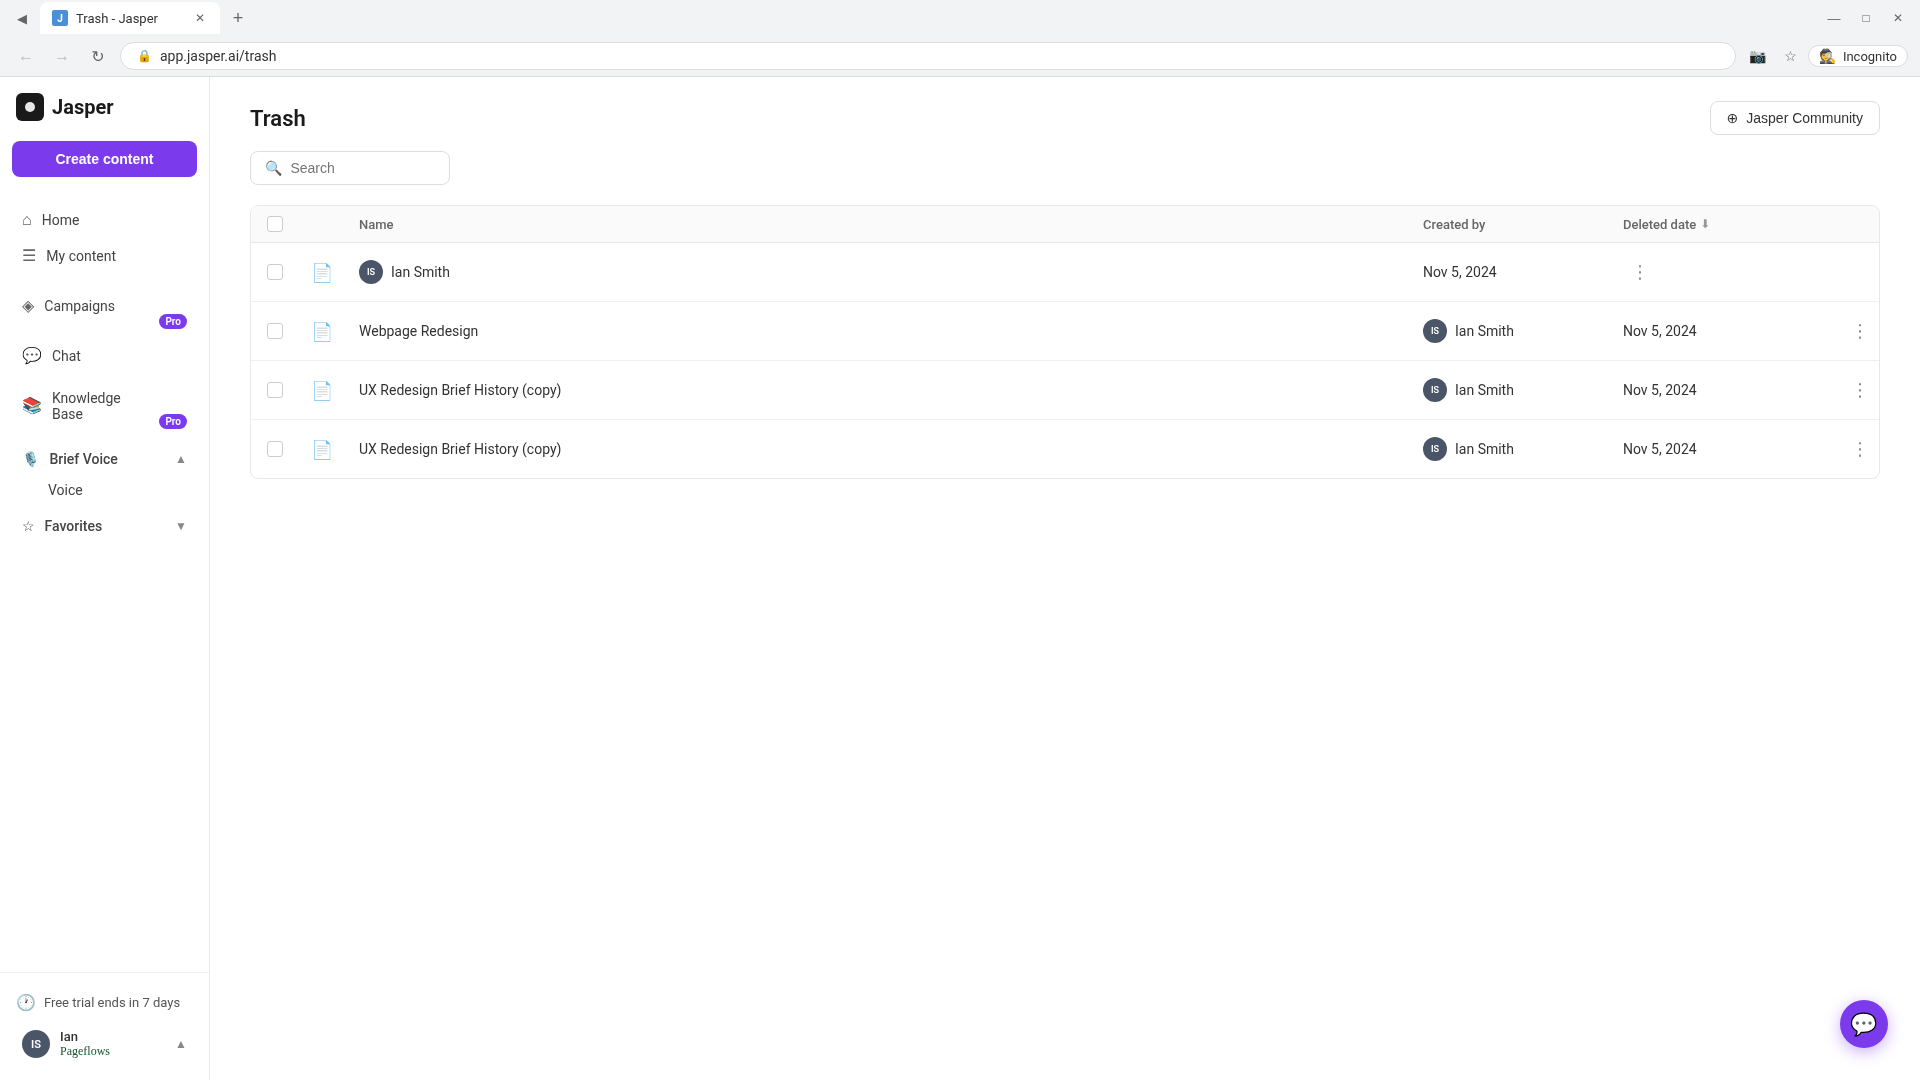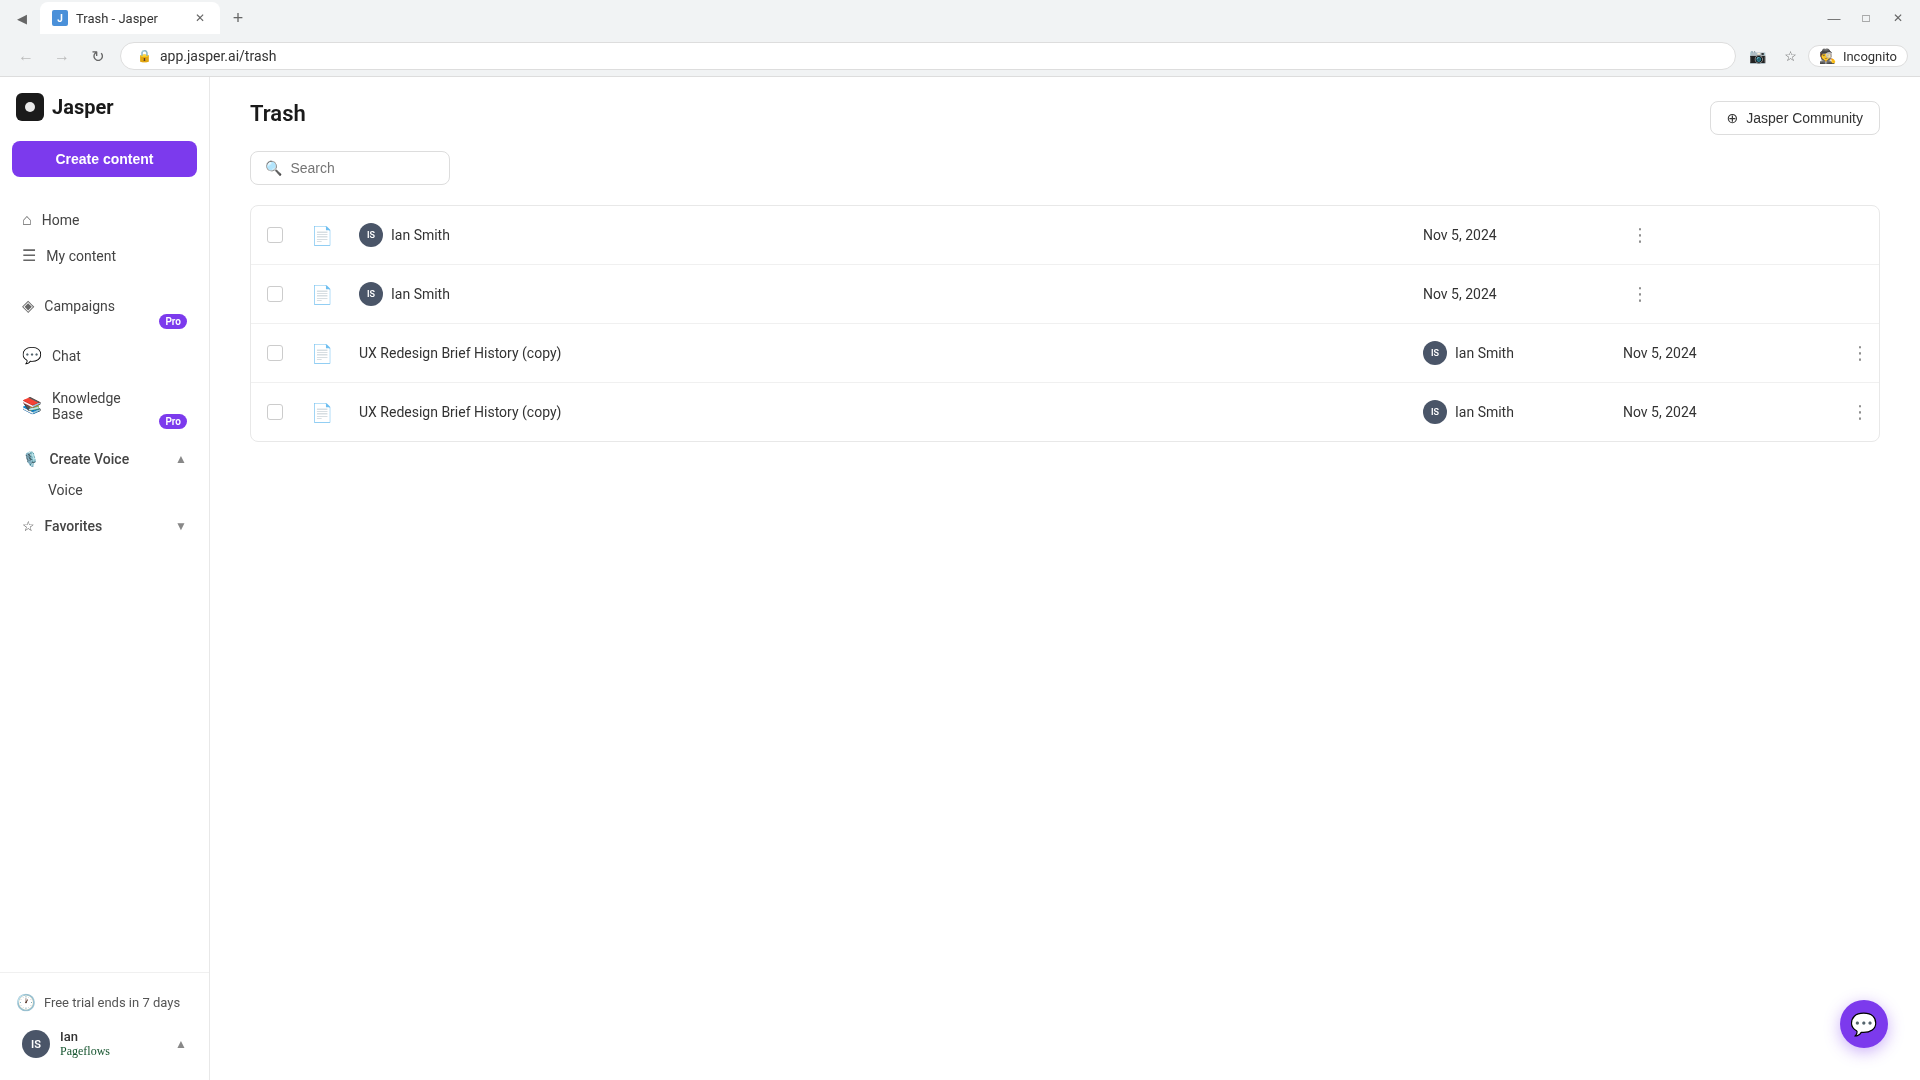--- a/index.html
+++ b/index.html
@@ -249,21 +249,21 @@
     
     .main-content {
       flex: 1;
       background: #fff;
       display: flex;
       flex-direction: column;
       overflow: hidden;
     }
     .content-header {
       display: flex;
-      align-items: flex-start;
+      align-items: center;
       justify-content: space-between;
       padding: 24px 40px 16px 40px;
     }
     .page-title {
       font-size: 22px;
       font-weight: 600;
       color: #1a1a1a;
     }
     .community-btn {
       display: flex;
@@ -474,21 +474,21 @@
       <div class="nav-item">
         <span class="icon">📚</span>
         <span class="nav-item-label">Knowledge Base</span>
         <span class="pro-badge">Pro</span>
       </div>
     </div>
 
     <div class="nav-section">
       <div class="nav-section-header">
         <span class="icon">🎙️</span>
-        <span>Create Voice</span>
+        <span>Brief Voice</span>
         <span class="nav-section-toggle">▲</span>
       </div>
       <div class="nav-sub-item">
         <span>Voice</span>
       </div>
     </div>
 
     <div class="nav-section">
       <div class="nav-section-header">
         <span class="icon">☆</span>
@@ -524,20 +524,33 @@
 
     <div class="content-body">
       <div class="search-bar-wrapper">
         <div class="search-bar">
           <span class="search-icon">🔍</span>
           <input type="text" placeholder="Search" style="">
         </div>
       </div>
 
       <div class="trash-table">
+        <div class="table-header">
+          <div class="th checkbox-cell">
+            <div class="checkbox"></div>
+          </div>
+          <div class="th"></div>
+          <div class="th">Name</div>
+          <div class="th">Created by</div>
+          <div class="th">
+            <span>Deleted date</span>
+            <span class="sort-icon">⬇</span>
+          </div>
+          <div class="th"></div>
+        </div>
 
         <div class="table-row">
           <div class="td checkbox-cell">
             <div class="checkbox"></div>
           </div>
           <div class="td">
             <span class="doc-icon">📄</span>
           </div>
           <div class="td creator-cell">
             <div class="creator-avatar">IS</div>
@@ -549,20 +562,21 @@
           </div>
         </div>
 
         <div class="table-row">
           <div class="td checkbox-cell">
             <div class="checkbox"></div>
           </div>
           <div class="td">
             <span class="doc-icon">📄</span>
           </div>
+          <div class="td">Webpage Redesign</div>
           <div class="td creator-cell">
             <div class="creator-avatar">IS</div>
             <span>Ian Smith</span>
           </div>
           <div class="td">Nov 5, 2024</div>
           <div class="td">
             <button class="more-btn">⋮</button>
           </div>
         </div>
 

